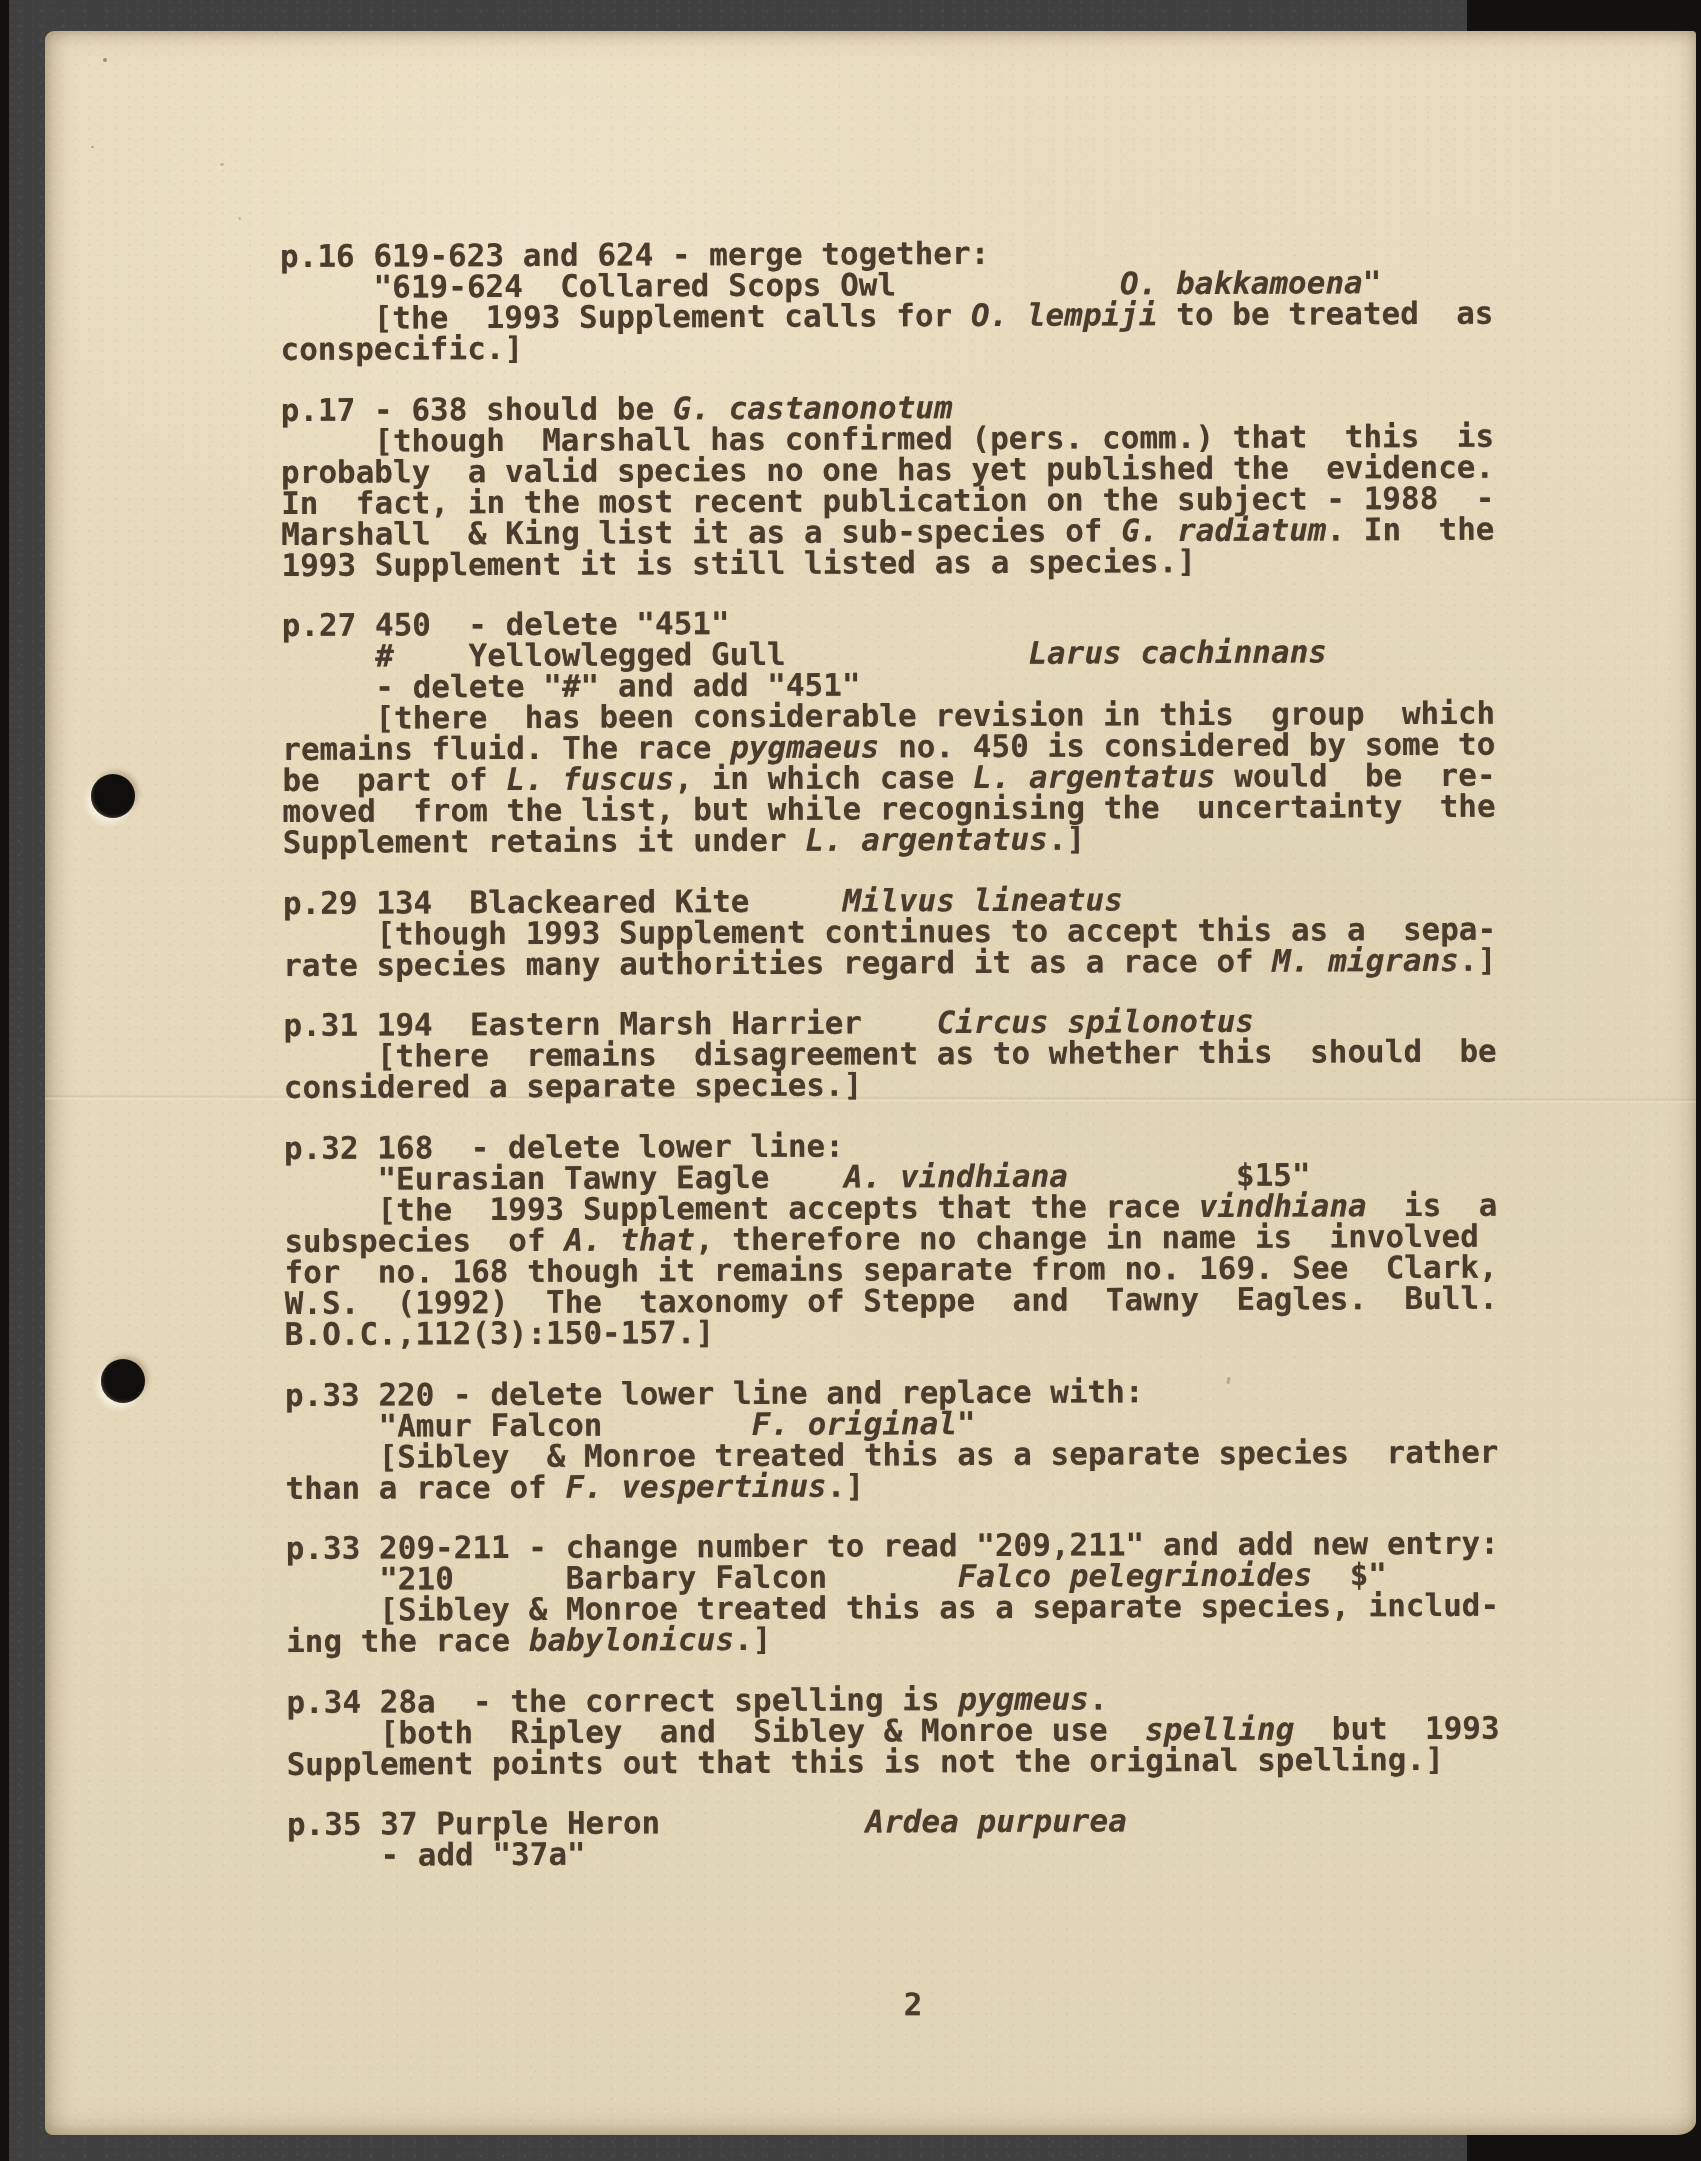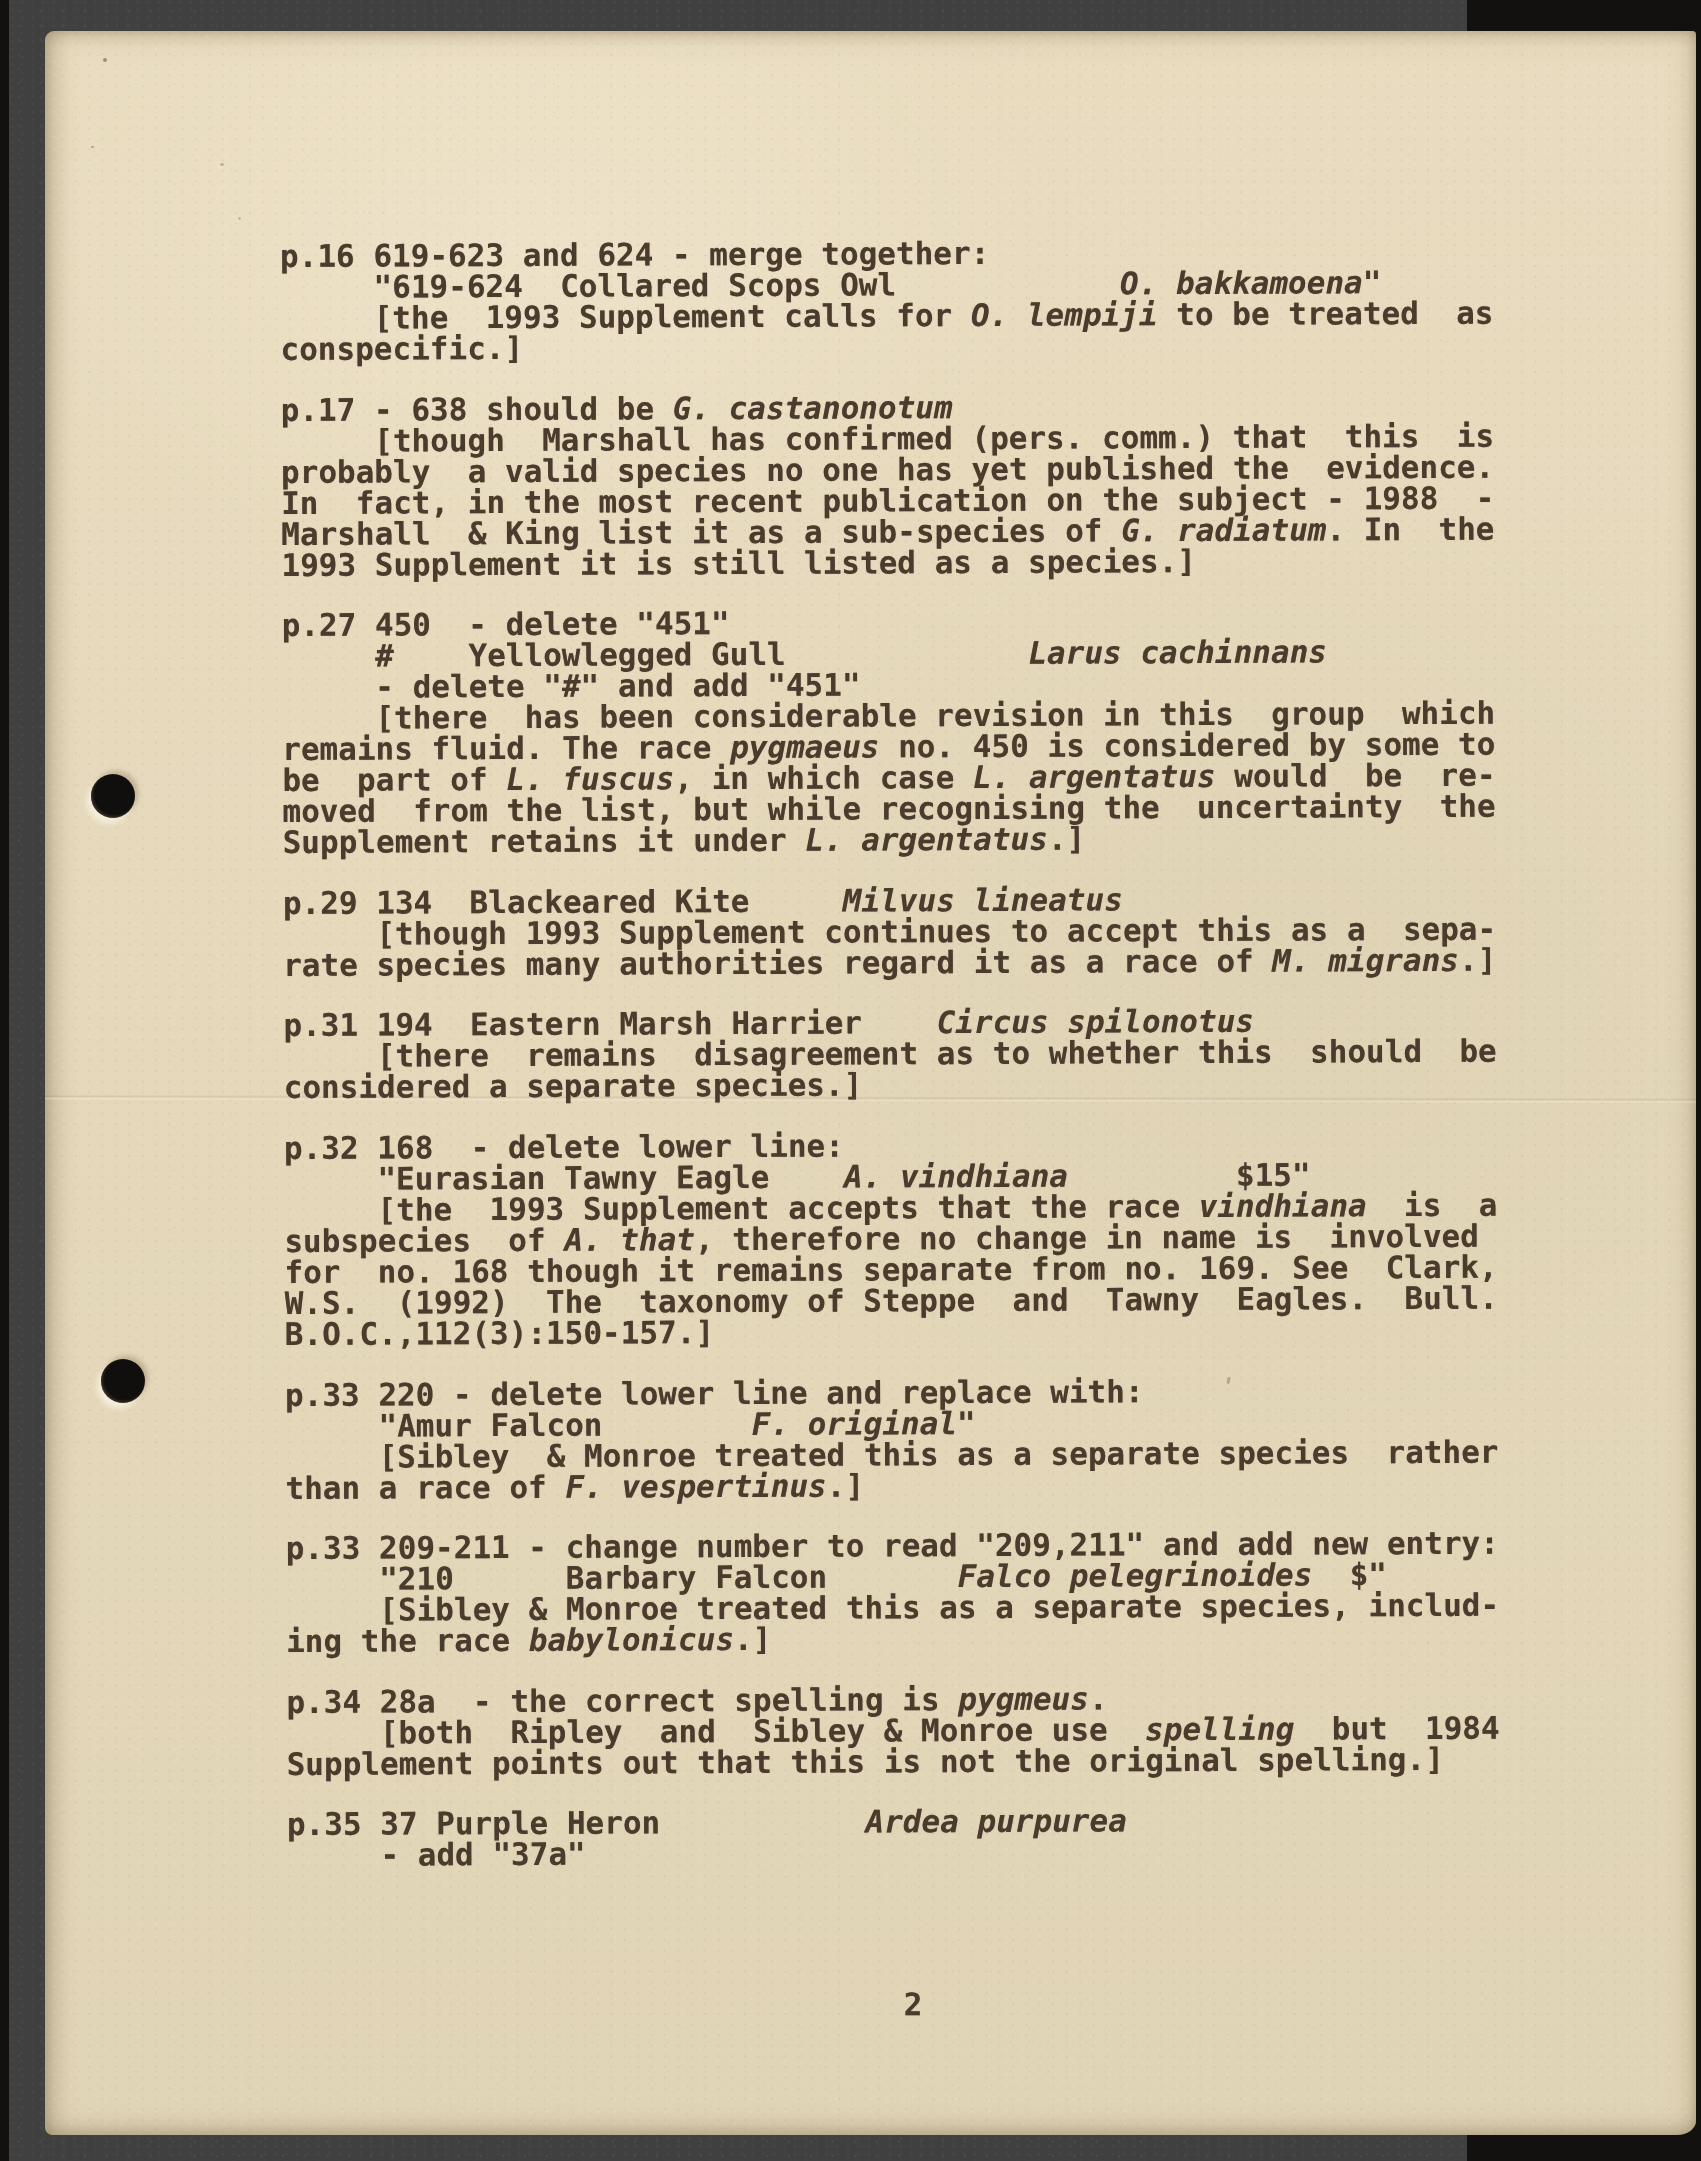--- a/index.html
+++ b/index.html
@@ -178,21 +178,21 @@
             <div class="line"><span>than a race of </span><i>F. vespertinus</i><span>.]</span></div>
           </div>
           <div class="doc-section">
             <div class="line"><span>p.33 209-211 - change number to read "209,211" and add new entry:</span></div>
             <div class="line"><span>     "210      Barbary Falcon       </span><i>Falco pelegrinoides</i><span>  $"</span></div>
             <div class="line"><span>     [Sibley &amp; Monroe treated this as a separate species, includ-</span></div>
             <div class="line"><span>ing the race </span><i>babylonicus</i><span>.]</span></div>
           </div>
           <div class="doc-section">
             <div class="line"><span>p.34 28a  - the correct spelling is </span><i>pygmeus</i><span>.</span></div>
-            <div class="line"><span>     [both  Ripley  and  Sibley &amp; Monroe use  </span><i>spelling</i><span>  but  1984</span></div>
+            <div class="line"><span>     [both  Ripley  and  Sibley &amp; Monroe use  </span><i>spelling</i><span>  but  1993</span></div>
             <div class="line"><span>Supplement points out that this is not the original spelling.]</span></div>
           </div>
           <div class="doc-section">
             <div class="line"><span>p.35 37 Purple Heron           </span><i>Ardea purpurea</i></div>
             <div class="line"><span>     - add "37a"</span></div>
           </div>
         </div>
       <div class="page-number">2</div>
     </div>
   </div>

